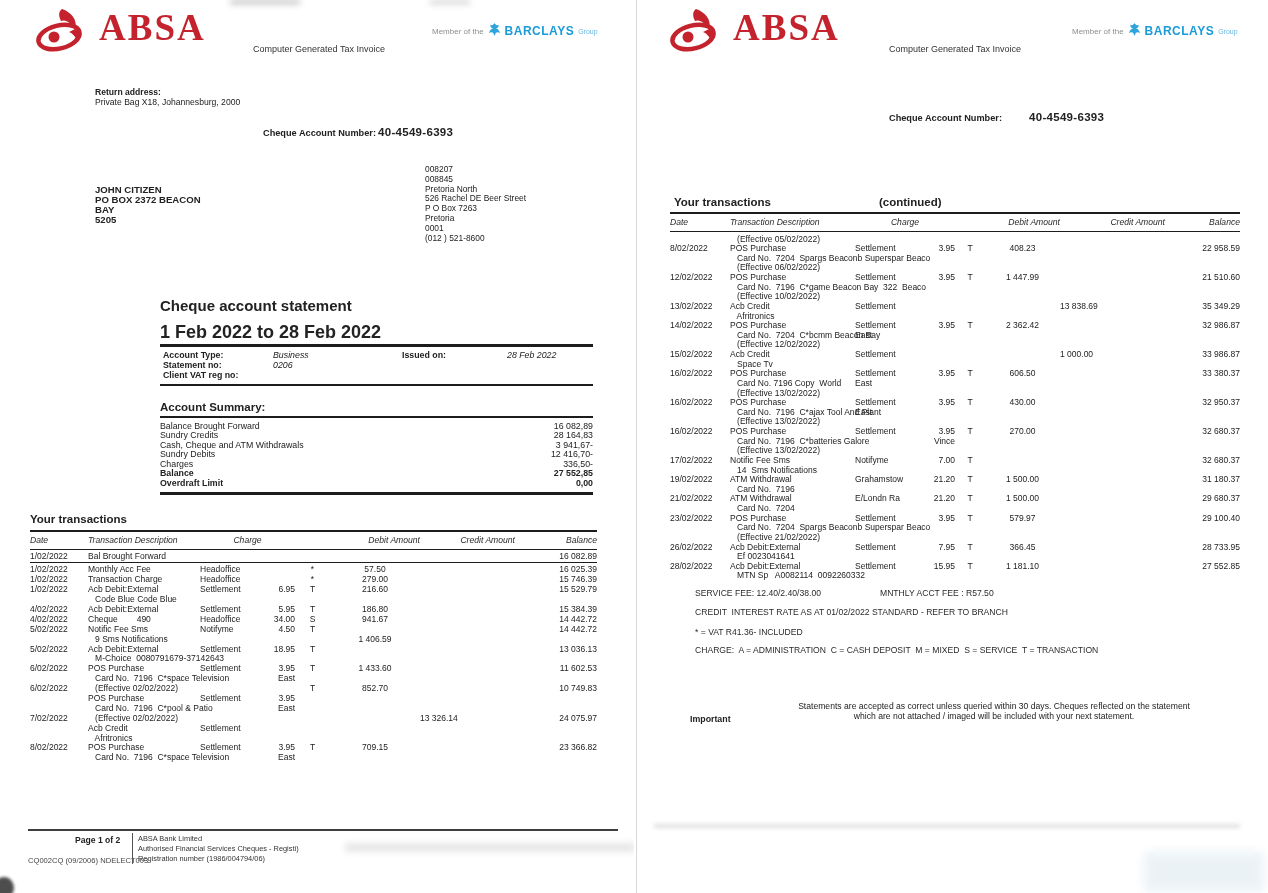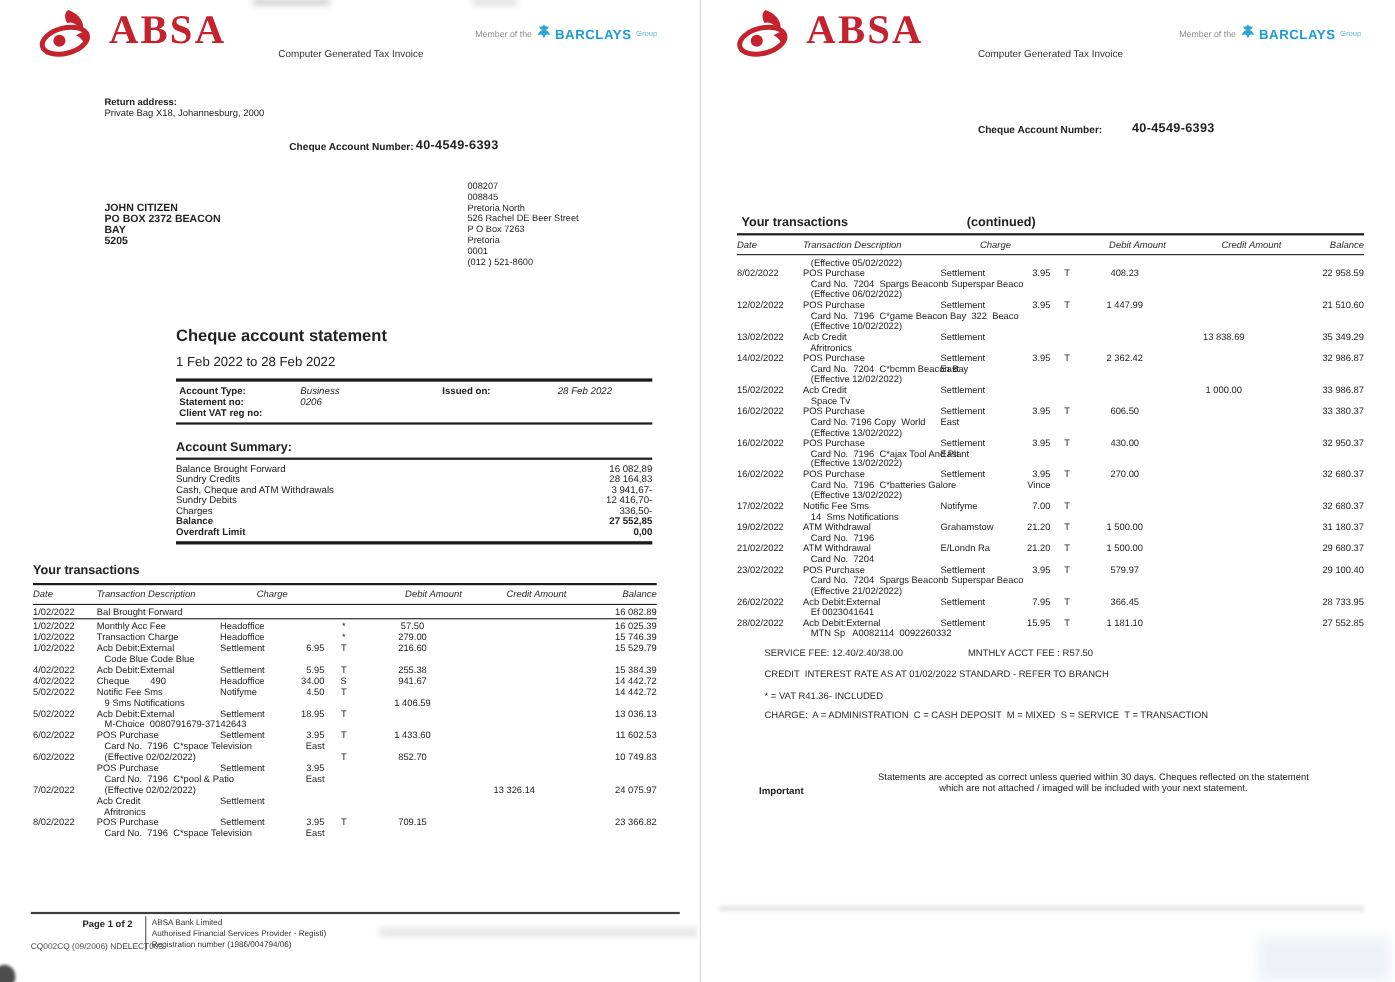--- a/index.html
+++ b/index.html
@@ -22,21 +22,21 @@
   
   .lbl-bold{font-weight:bold;font-size:8.6px;}
   .txt{font-size:8.6px;}
   .acct-label{font-weight:bold;font-size:9.2px;}
   .acct-value{font-weight:bold;font-size:11.5px;letter-spacing:.3px;}
   .cust-line{font-weight:bold;font-size:9.6px;line-height:10px;}
   .branch-line{font-size:8.4px;line-height:9.8px;}
 
   
   .stmt-title{font-weight:bold;font-size:15px;}
-  .stmt-period{font-weight:normal;font-size:12px;}
+  .stmt-period{font-weight:bold;font-size:18px;}
   .rule{background:#1c1c1c;}
   .r25{height:2.5px;} .r15{height:1.5px;} .r10{height:1px;}
   .meta-row{position:relative;height:10.4px;font-size:8.8px;}
   .meta-row .ml{position:absolute;left:3px;font-weight:bold;}
   .meta-row .mv{position:absolute;left:113px;font-style:italic;}
   .meta-row .mi{position:absolute;left:242px;font-weight:bold;}
   .meta-row .md{position:absolute;left:347px;font-style:italic;}
   .sum-title{font-weight:bold;font-size:11.5px;}
   .sum-row{display:flex;justify-content:space-between;font-size:8.8px;height:9.5px;line-height:9.6px;}
   .sum-row.bold{font-weight:bold;}
@@ -47,21 +47,21 @@
   .tx-table{position:absolute;}
   .tx-header{display:grid;height:14px;align-items:center;font-style:italic;font-size:8.6px;color:#2a2a2a;margin:1px 0 2px 0;}
   .tx-line{display:grid;font-size:8.5px;white-space:pre;}
   .leftcols .tx-line,.leftcols .tx-header{grid-template-columns:58px 112px 52px 43px 35px 90px 95px 82px;}
   .rightcols .tx-line,.rightcols .tx-header{grid-template-columns:60px 125px 57px 43px 30px 75px 105px 75px;}
   .leftcols .tx-line{height:9.9px;line-height:9.9px;}
   .rightcols .tx-line{height:9.63px;line-height:9.63px;}
   .tx-line span{overflow:visible;}
   .c0{text-align:left;} .c1{text-align:left;} .c2{text-align:left;}
   .c3{text-align:right;} .c4{text-align:center;} .c5{text-align:center;}
-  .c6{text-align:center;} .c7{text-align:right;}
+  .c6{text-align:left;} .c7{text-align:right;}
   .ha{text-align:left;} .hc{text-align:center;} .hr{text-align:right;}
 
   
   .note{font-size:8.6px;color:#2a2a2a;white-space:pre;}
   .imp-label{font-weight:bold;font-size:8.8px;margin-top:12px;}
   .imp-text{font-size:8.6px;text-align:center;line-height:10px;}
   .pg{font-weight:bold;font-size:8.6px;}
   .code{font-size:7.6px;color:#444;}
   .bank-line{font-size:7.4px;color:#333;line-height:9.8px;}
   .vline{width:1px;background:#555;}
@@ -202,21 +202,21 @@
         <div class="tx-line"><span class="c0">1/02/2022</span><span class="c1">Bal Brought Forward</span><span class="c2"></span><span class="c3"></span><span class="c4"></span><span class="c5"></span><span class="c6"></span><span class="c7">16 082.89</span></div>
       </div>
     <div style="height:1px;"></div>
     <div class="rule r10"></div>
     <div style="height:2px;"></div>
     <div>
         <div class="tx-line"><span class="c0">1/02/2022</span><span class="c1">Monthly Acc Fee</span><span class="c2">Headoffice</span><span class="c3"></span><span class="c4">*</span><span class="c5">57.50</span><span class="c6"></span><span class="c7">16 025.39</span></div>
         <div class="tx-line"><span class="c0">1/02/2022</span><span class="c1">Transaction Charge</span><span class="c2">Headoffice</span><span class="c3"></span><span class="c4">*</span><span class="c5">279.00</span><span class="c6"></span><span class="c7">15 746.39</span></div>
         <div class="tx-line"><span class="c0">1/02/2022</span><span class="c1">Acb Debit:External</span><span class="c2">Settlement</span><span class="c3">6.95</span><span class="c4">T</span><span class="c5">216.60</span><span class="c6"></span><span class="c7">15 529.79</span></div>
         <div class="tx-line"><span class="c0"></span><span class="c1">   Code Blue Code Blue</span><span class="c2"></span><span class="c3"></span><span class="c4"></span><span class="c5"></span><span class="c6"></span><span class="c7"></span></div>
-        <div class="tx-line"><span class="c0">4/02/2022</span><span class="c1">Acb Debit:External</span><span class="c2">Settlement</span><span class="c3">5.95</span><span class="c4">T</span><span class="c5">255.38</span><span class="c6"></span><span class="c7">15 384.39</span></div>
+        <div class="tx-line"><span class="c0">4/02/2022</span><span class="c1">Acb Debit:External</span><span class="c2">Settlement</span><span class="c3">5.95</span><span class="c4">T</span><span class="c5">186.80</span><span class="c6"></span><span class="c7">15 384.39</span></div>
         <div class="tx-line"><span class="c0">4/02/2022</span><span class="c1">Cheque        490</span><span class="c2">Headoffice</span><span class="c3">34.00</span><span class="c4">S</span><span class="c5">941.67</span><span class="c6"></span><span class="c7">14 442.72</span></div>
         <div class="tx-line"><span class="c0">5/02/2022</span><span class="c1">Notific Fee Sms</span><span class="c2">Notifyme</span><span class="c3">4.50</span><span class="c4">T</span><span class="c5"></span><span class="c6"></span><span class="c7">14 442.72</span></div>
         <div class="tx-line"><span class="c0"></span><span class="c1">   9 Sms Notifications</span><span class="c2"></span><span class="c3"></span><span class="c4"></span><span class="c5">1 406.59</span><span class="c6"></span><span class="c7"></span></div>
         <div class="tx-line"><span class="c0">5/02/2022</span><span class="c1">Acb Debit:External</span><span class="c2">Settlement</span><span class="c3">18.95</span><span class="c4">T</span><span class="c5"></span><span class="c6"></span><span class="c7">13 036.13</span></div>
         <div class="tx-line"><span class="c0"></span><span class="c1">   M-Choice  0080791679-37142643</span><span class="c2"></span><span class="c3"></span><span class="c4"></span><span class="c5"></span><span class="c6"></span><span class="c7"></span></div>
         <div class="tx-line"><span class="c0">6/02/2022</span><span class="c1">POS Purchase</span><span class="c2">Settlement</span><span class="c3">3.95</span><span class="c4">T</span><span class="c5">1 433.60</span><span class="c6"></span><span class="c7">11 602.53</span></div>
         <div class="tx-line"><span class="c0"></span><span class="c1">   Card No.  7196  C*space Television</span><span class="c2"></span><span class="c3">East</span><span class="c4"></span><span class="c5"></span><span class="c6"></span><span class="c7"></span></div>
         <div class="tx-line"><span class="c0">6/02/2022</span><span class="c1">   (Effective 02/02/2022)</span><span class="c2"></span><span class="c3"></span><span class="c4">T</span><span class="c5">852.70</span><span class="c6"></span><span class="c7">10 749.83</span></div>
         <div class="tx-line"><span class="c0"></span><span class="c1">POS Purchase</span><span class="c2">Settlement</span><span class="c3">3.95</span><span class="c4"></span><span class="c5"></span><span class="c6"></span><span class="c7"></span></div>
         <div class="tx-line"><span class="c0"></span><span class="c1">   Card No.  7196  C*pool &amp; Patio</span><span class="c2"></span><span class="c3">East</span><span class="c4"></span><span class="c5"></span><span class="c6"></span><span class="c7"></span></div>
@@ -226,21 +226,21 @@
         <div class="tx-line"><span class="c0">8/02/2022</span><span class="c1">POS Purchase</span><span class="c2">Settlement</span><span class="c3">3.95</span><span class="c4">T</span><span class="c5">709.15</span><span class="c6"></span><span class="c7">23 366.82</span></div>
         <div class="tx-line"><span class="c0"></span><span class="c1">   Card No.  7196  C*space Television</span><span class="c2"></span><span class="c3">East</span><span class="c4"></span><span class="c5"></span><span class="c6"></span><span class="c7"></span></div>
       </div>
   </div>
 
   <div class="abs rule" style="left:28px;top:829px;width:590px;height:1.6px;opacity:.85;"></div>
   <div class="abs pg" style="left:75px;top:835px;">Page 1 of 2</div>
   <div class="abs vline" style="left:132px;top:833px;height:31px;"></div>
   <div class="abs" style="left:138px;top:834px;">
       <div class="bank-line">ABSA Bank Limited</div>
-      <div class="bank-line">Authorised Financial Services Provider - Registi)</div>
+      <div class="bank-line">Authorised Financial Services Cheques - Registi)</div>
       <div class="bank-line">Registration number (1986/004794/06)</div>
     </div>
   <div class="abs code" style="left:28px;top:856px;">CQ002CQ (09/2006) NDELECT003</div>
 
   <div class="smudge" style="left:345px;top:843px;width:290px;height:9px;background:#c9c9c9;opacity:.45;"></div>
   <div class="smudge" style="left:230px;top:0;width:70px;height:4px;background:#777;opacity:.5;"></div>
   <div class="smudge" style="left:430px;top:0;width:40px;height:4px;background:#888;opacity:.4;"></div>
   <div class="abs" style="left:-6px;top:877px;width:20px;height:22px;background:#4d4d4d;border-radius:50%;filter:blur(1.5px);"></div>
 </div>
 

